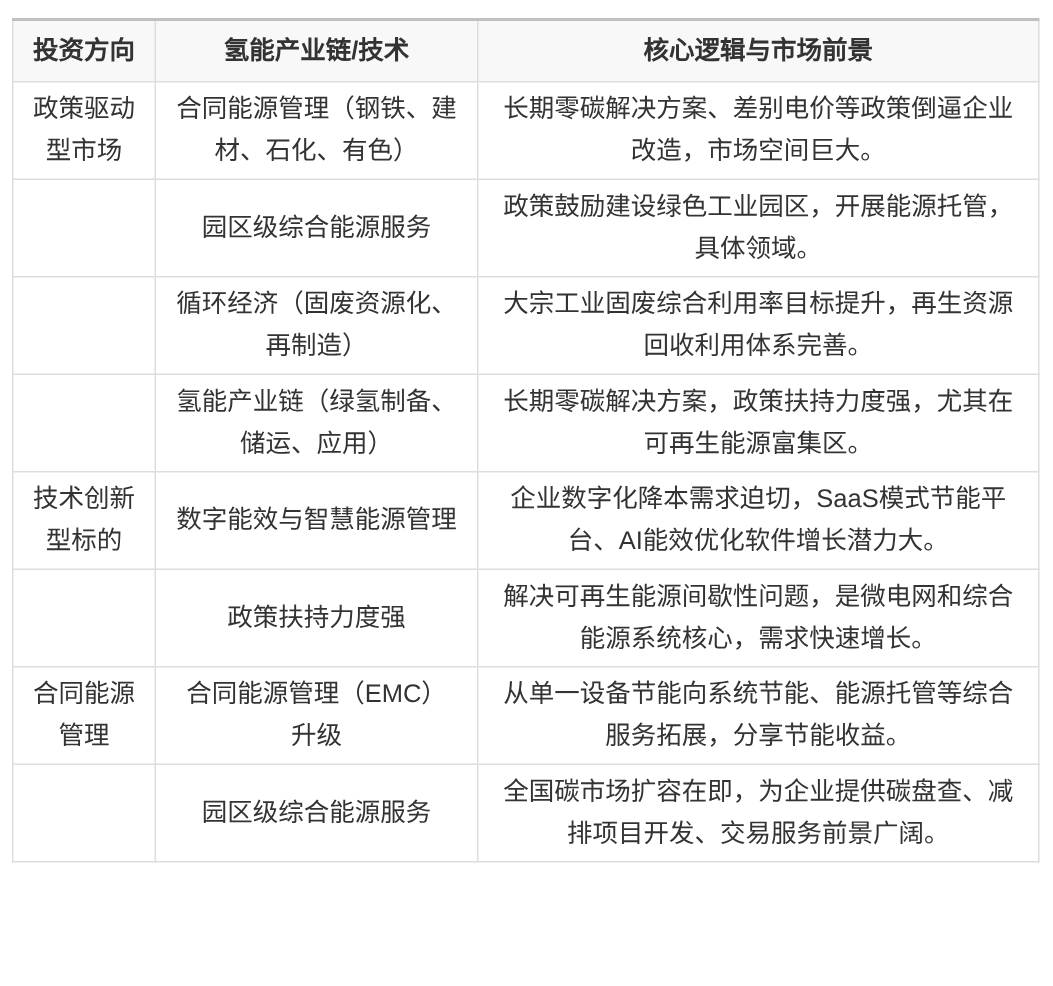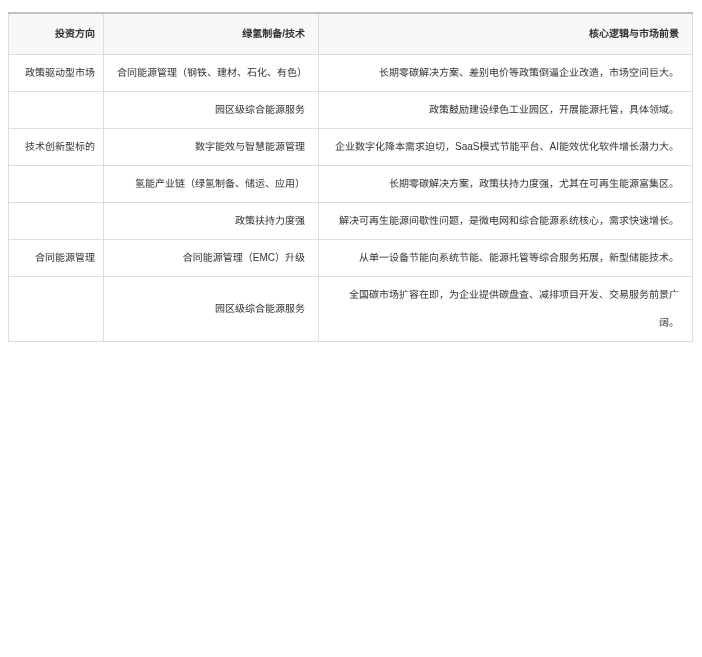--- a/index.html
+++ b/index.html
@@ -29,25 +29,25 @@
     table-layout:fixed;
     border-collapse:collapse;
     border:1px solid var(--c-border);
     border-top:2px solid var(--c-top-rule);
   }
   table.invest-table col.col-direction{width:95px;}
   table.invest-table col.col-field{width:215px;}
   table.invest-table col.col-logic{width:374px;}
   th,td{
     border:1px solid var(--c-border);
-    font-size:10px;
+    font-size:17px;
     color:var(--c-text);
     line-height:28px;
     vertical-align:middle;
-    text-align:right;
+    text-align:center;
     padding:4px 13px 4px 13px;
     word-break:break-all;
     overflow-wrap:break-word;
   }
   th{
     background:var(--c-header-bg);
     font-weight:bold;
     padding-top:6px;
     padding-bottom:6px;
   }
@@ -68,54 +68,59 @@
 <div class="page">
   <table class="invest-table">
     <colgroup>
       <col class="col-direction">
       <col class="col-field">
       <col class="col-logic">
     </colgroup>
     <thead>
       <tr>
         <th>投资方向</th>
-        <th>绿氢制备/技术</th>
+        <th>氢能产业链/技术</th>
         <th>核心逻辑与市场前景</th>
       </tr>
     </thead>
     <tbody>
         <tr>
           <td>政策驱动型市场</td>
           <td>合同能源管理（钢铁、建材、石化、有色）</td>
           <td>长期零碳解决方案、差别电价等政策倒逼企业改造，市场空间巨大。</td>
         </tr>
         <tr>
           <td></td>
           <td>园区级综合能源服务</td>
           <td>政策鼓励建设绿色工业园区，开展能源托管，具体领域。</td>
         </tr>
         <tr>
-          <td>技术创新型标的</td>
-          <td>数字能效与智慧能源管理</td>
-          <td>企业数字化降本需求迫切，SaaS模式节能平台、AI能效优化软件增长潜力大。</td>
+          <td></td>
+          <td>循环经济（固废资源化、再制造）</td>
+          <td>大宗工业固废综合利用率目标提升，再生资源回收利用体系完善。</td>
         </tr>
         <tr>
           <td></td>
           <td>氢能产业链（绿氢制备、储运、应用）</td>
           <td>长期零碳解决方案，政策扶持力度强，尤其在可再生能源富集区。</td>
+        </tr>
+        <tr>
+          <td>技术创新型标的</td>
+          <td>数字能效与智慧能源管理</td>
+          <td>企业数字化降本需求迫切，SaaS模式节能平台、AI能效优化软件增长潜力大。</td>
         </tr>
         <tr>
           <td></td>
           <td>政策扶持力度强</td>
           <td>解决可再生能源间歇性问题，是微电网和综合能源系统核心，需求快速增长。</td>
         </tr>
         <tr>
           <td>合同能源管理</td>
           <td>合同能源管理（EMC）升级</td>
-          <td>从单一设备节能向系统节能、能源托管等综合服务拓展，新型储能技术。</td>
+          <td>从单一设备节能向系统节能、能源托管等综合服务拓展，分享节能收益。</td>
         </tr>
         <tr>
           <td></td>
           <td>园区级综合能源服务</td>
           <td>全国碳市场扩容在即，为企业提供碳盘查、减排项目开发、交易服务前景广阔。</td>
         </tr>
       </tbody>
   </table>
 </div>
 

